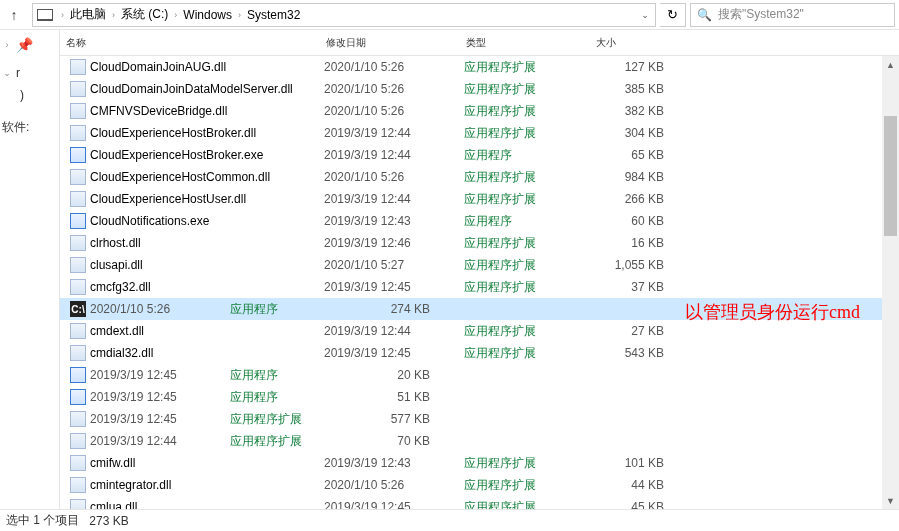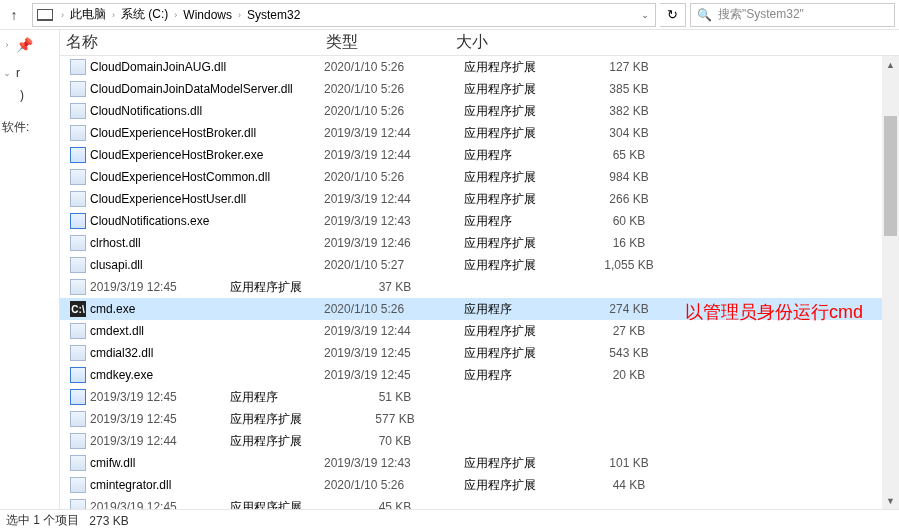--- a/index.html
+++ b/index.html
@@ -14,44 +14,44 @@
   .dd{width:20px;text-align:center;color:#555;cursor:pointer;font-size:9px}
   .ref-btn{width:26px;height:24px;border:1px solid #ccc;border-left:none;display:flex;align-items:center;justify-content:center;margin-right:4px;cursor:pointer;font-size:13px}
   .search{width:205px;height:24px;border:1px solid #ccc;margin-right:4px;padding:0 6px;display:flex;align-items:center;color:#888}
   .search span.icon{margin-right:6px;font-size:12px}
   .main{display:flex;height:479px}
   .sidebar{width:60px;border-right:1px solid #e5e5e5;padding:4px 2px;color:#333}
   .side-row{display:flex;align-items:center;height:22px;gap:4px;cursor:pointer}
   .side-row .exp{color:#888;font-size:9px;width:10px;text-align:center}
   .pin{font-size:14px;color:#555}
   .content{flex:1;position:relative}
-  .hdr{display:flex;height:26px;border-bottom:1px solid #e5e5e5;align-items:center;color:#333;font-size:16px}
+  .hdr{display:flex;height:26px;border-bottom:1px solid #e5e5e5;align-items:center;color:#333;font-size:10px}
   .hdr div{padding:0 6px;cursor:pointer}
   .c-name{width:260px}
   .c-date{width:140px}
   .c-type{width:130px}
   .c-size{width:80px;text-align:left}
   .rows{overflow-y:hidden}
   .row{display:flex;align-items:center;height:22px;cursor:pointer}
   .row.sel{background:#cde8ff}
   .row .ic{width:16px;height:16px;margin:0 4px 0 10px;display:flex;align-items:center;justify-content:center;font-size:10px}
   .ic-dll{border:1px solid #a6b8d4;background:linear-gradient(#eef4fc,#d6e4f5);}
   .ic-exe{background:#222;color:#fff;font-size:7px;font-weight:bold;display:flex;align-items:center;justify-content:center}
   .ic-exe2{border:1px solid #3a7bd5;background:linear-gradient(#eaf2ff,#cfe3ff)}
   .row .nm{width:234px;white-space:nowrap;overflow:hidden}
   .row .dt{width:140px;color:#555}
-  .row .tp{width:130px;color:#000000}
-  .row .sz{width:80px;text-align:center;color:#555;padding-right:10px}
+  .row .tp{width:130px;color:#15803d}
+  .row .sz{width:80px;text-align:right;color:#555;padding-right:10px}
   .scroll{position:absolute;top:26px;right:0;bottom:0;width:17px;background:#f0f0f0}
   .scroll .thumb{position:absolute;left:2px;right:2px;top:60px;height:120px;background:#c2c2c2;border-radius:0}
   .scroll .arr{position:absolute;left:0;right:0;height:17px;display:flex;align-items:center;justify-content:center;color:#666;font-size:9px;cursor:pointer}
   .scroll .arr.up{top:0}
   .scroll .arr.dn{bottom:0}
   .status{position:absolute;left:0;right:0;bottom:0;height:22px;border-top:1px solid #e5e5e5;display:flex;align-items:center;padding:0 6px;font-size:12px;color:#333;background:#fff;z-index:3}
-  .anno{position:absolute;top:300px;left:685px;color:#ff0000;font-size:18px;font-family:Liberation Sans, sans-serif;z-index:5}
+  .anno{position:absolute;top:300px;left:685px;color:#ff0000;font-size:18px;font-family:Liberation Serif, serif;z-index:5}
 </style>
 </head>
 <body>
 
 <div class="addr-bar">
   <div class="nav-btn en">↑</div>
   <div class="crumbs">
     <div class="pc-ico"></div>
     <span class="sep">›</span>
     <span class="crumb">此电脑</span>
@@ -87,41 +87,42 @@
     </div>
     <div style="height:10px"></div>
     <div class="side-row">
       <span>软件:</span>
     </div>
   </div>
 
   <div class="content">
     <div class="hdr">
       <div class="c-name">名称</div>
+      <div class="c-date">修改日期</div>
       <div class="c-type">类型</div>
       <div class="c-size">大小</div>
     </div>
     <div class="rows" id="rows">
         <div class="row">
           <div class="ic ic-dll"></div>
           <div class="nm">CloudDomainJoinAUG.dll</div>
           <div class="dt">2020/1/10 5:26</div>
           <div class="tp">应用程序扩展</div>
           <div class="sz">127 KB</div>
         </div>
         <div class="row">
           <div class="ic ic-dll"></div>
           <div class="nm">CloudDomainJoinDataModelServer.dll</div>
           <div class="dt">2020/1/10 5:26</div>
           <div class="tp">应用程序扩展</div>
           <div class="sz">385 KB</div>
         </div>
         <div class="row">
           <div class="ic ic-dll"></div>
-          <div class="nm">CloudNotifications.dll</div>
+          <div class="nm">CMFNVSDeviceBridge.dll</div>
           <div class="dt">2020/1/10 5:26</div>
           <div class="tp">应用程序扩展</div>
           <div class="sz">382 KB</div>
         </div>
         <div class="row">
           <div class="ic ic-dll"></div>
           <div class="nm">CloudExperienceHostBroker.dll</div>
           <div class="dt">2019/3/19 12:44</div>
           <div class="tp">应用程序扩展</div>
           <div class="sz">304 KB</div>
@@ -163,48 +164,47 @@
         </div>
         <div class="row">
           <div class="ic ic-dll"></div>
           <div class="nm">clusapi.dll</div>
           <div class="dt">2020/1/10 5:27</div>
           <div class="tp">应用程序扩展</div>
           <div class="sz">1,055 KB</div>
         </div>
         <div class="row">
           <div class="ic ic-dll"></div>
+          <div class="nm">cmcfg32.dll</div>
           <div class="dt">2019/3/19 12:45</div>
           <div class="tp">应用程序扩展</div>
           <div class="sz">37 KB</div>
         </div>
         <div class="row sel">
           <div class="ic ic-exe">C:\</div>
-          <div class="nm">cmd.exe</div>
           <div class="dt">2020/1/10 5:26</div>
           <div class="tp">应用程序</div>
           <div class="sz">274 KB</div>
         </div>
         <div class="row">
           <div class="ic ic-dll"></div>
           <div class="nm">cmdext.dll</div>
           <div class="dt">2019/3/19 12:44</div>
           <div class="tp">应用程序扩展</div>
           <div class="sz">27 KB</div>
         </div>
         <div class="row">
           <div class="ic ic-dll"></div>
           <div class="nm">cmdial32.dll</div>
           <div class="dt">2019/3/19 12:45</div>
           <div class="tp">应用程序扩展</div>
           <div class="sz">543 KB</div>
         </div>
         <div class="row">
           <div class="ic ic-exe2"></div>
-          <div class="nm">cmdkey.exe</div>
           <div class="dt">2019/3/19 12:45</div>
           <div class="tp">应用程序</div>
           <div class="sz">20 KB</div>
         </div>
         <div class="row">
           <div class="ic ic-exe2"></div>
           <div class="dt">2019/3/19 12:45</div>
           <div class="tp">应用程序</div>
           <div class="sz">51 KB</div>
         </div>
@@ -229,20 +229,21 @@
         </div>
         <div class="row">
           <div class="ic ic-dll"></div>
           <div class="nm">cmintegrator.dll</div>
           <div class="dt">2020/1/10 5:26</div>
           <div class="tp">应用程序扩展</div>
           <div class="sz">44 KB</div>
         </div>
         <div class="row">
           <div class="ic ic-dll"></div>
+          <div class="nm">cmlua.dll</div>
           <div class="dt">2019/3/19 12:45</div>
           <div class="tp">应用程序扩展</div>
           <div class="sz">45 KB</div>
         </div>
       </div>
     <div class="scroll">
       <div class="arr up">▲</div>
       <div class="thumb"></div>
       <div class="arr dn">▼</div>
     </div>

